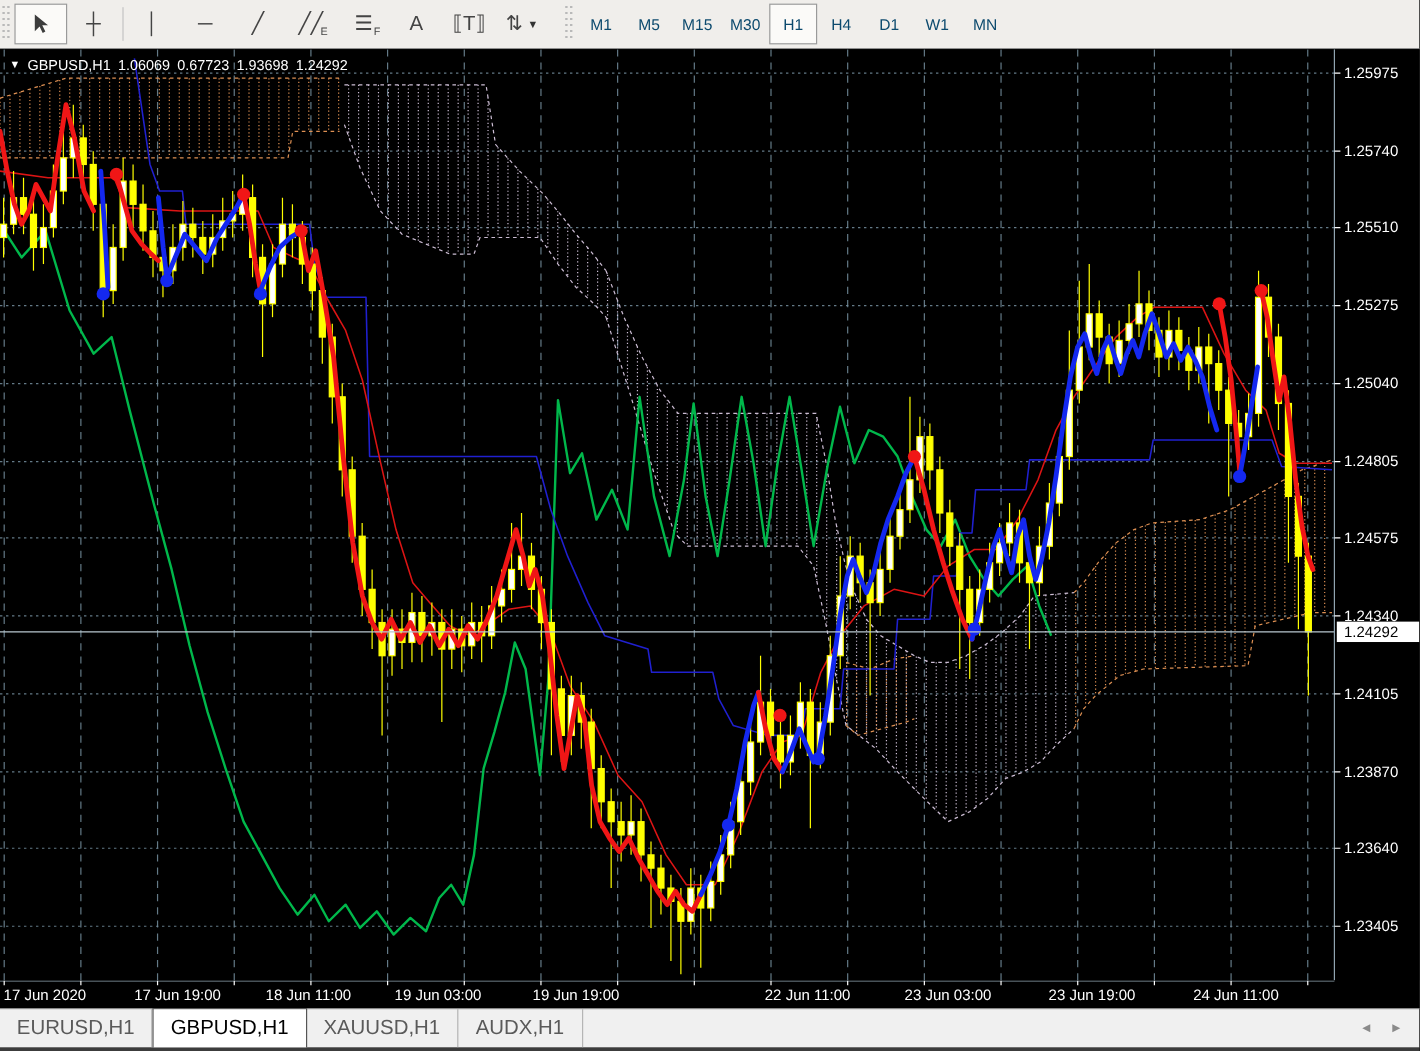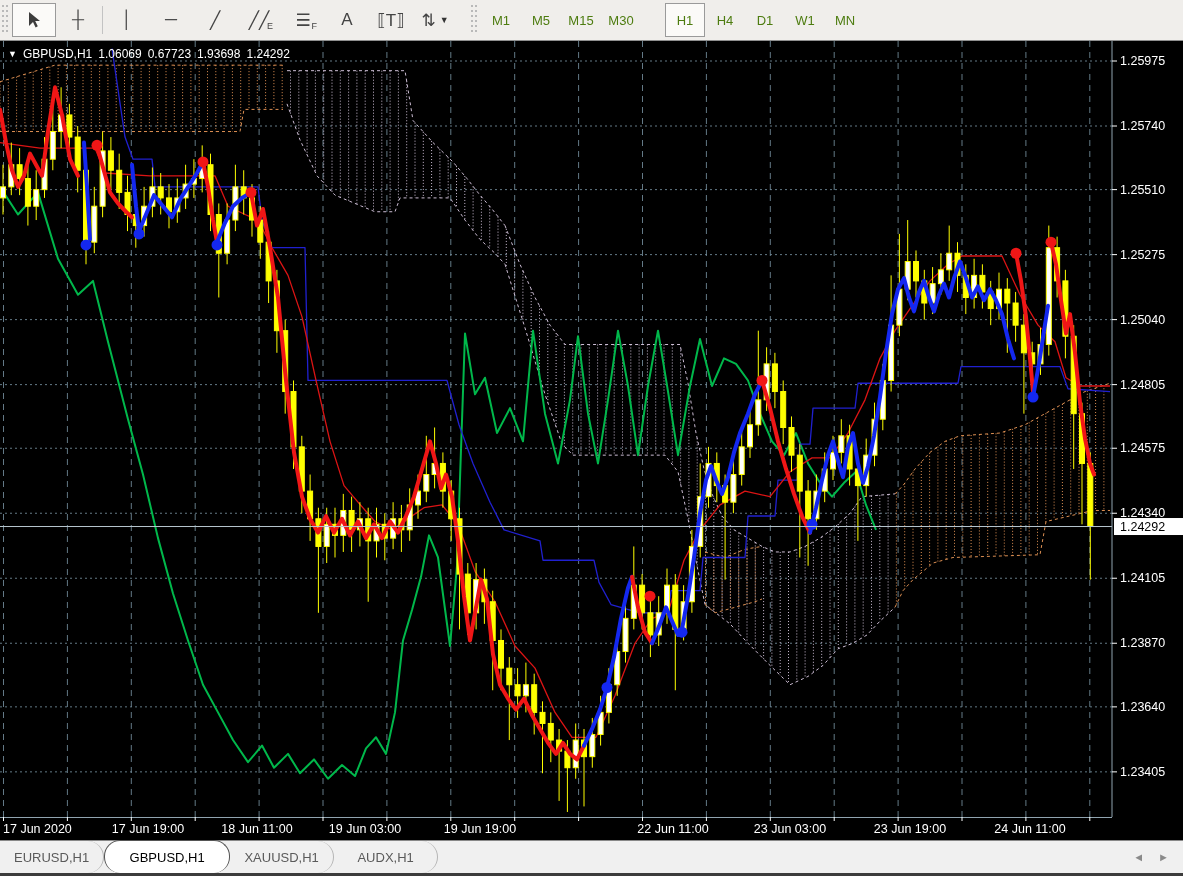--- a/index.html
+++ b/index.html
@@ -6,29 +6,29 @@
   *{box-sizing:border-box;}
   .app{width:1183px;height:876px;position:relative;background:#000;font-family:"Liberation Sans","DejaVu Sans",sans-serif;overflow:hidden;}
   
   .toolbar{position:absolute;left:0;top:0;width:1183px;height:41px;background:#f0eeeb;border-bottom:1px solid #8f8f8f;display:flex;align-items:center;}
   .grip{width:7px;height:30px;margin:0 3px 0 2px;background-image:repeating-linear-gradient(to bottom,#b9b9b9 0 2px,transparent 2px 5px),repeating-linear-gradient(to bottom,#b9b9b9 0 2px,transparent 2px 5px);background-size:2px 100%,2px 100%;background-position:0 0,4px 0;background-repeat:no-repeat;}
   .tool-btn{width:44px;height:34px;display:flex;align-items:center;justify-content:center;color:#444;font-size:17px;position:relative;cursor:default;border:1px solid transparent;}
   .tool-btn.active{background:#fbfaf8;border:1px solid #9a9a9a;}
   .tool-btn .sub{font-size:9px;color:#444;position:absolute;right:7px;bottom:5px;}
   .tool-btn .caret{font-size:9px;color:#333;margin-left:4px;}
   .tool-sep{width:1px;height:28px;background:#c3c3c3;margin:0 2px;}
-  .tf-btn{width:40px;height:34px;display:flex;align-items:center;justify-content:center;color:#4d7c0f;font-size:13px;border:1px solid transparent;cursor:default;}
-  .tf-btn.active{background:#fbfaf8;border:1px solid #9a9a9a;margin-left:24px;}
+  .tf-btn{width:40px;height:34px;display:flex;align-items:center;justify-content:center;color:#0c4a6e;font-size:13px;border:1px solid transparent;cursor:default;}
+  .tf-btn.active{background:#fbfaf8;border:1px solid #9a9a9a;}
   
   .chart-stack{position:absolute;left:0;top:41px;width:1183px;height:776px;background:#000;}
   .chart-title{position:absolute;left:8px;top:6px;color:#fff;font-size:12px;z-index:5;display:flex;align-items:center;gap:6px;white-space:pre;}
   .chart-title .tri{color:#fff;font-size:9px;cursor:pointer;}
   
   .tabbar{position:absolute;left:0;top:840px;width:1183px;height:33px;background:#f0f0f0;border-top:1px solid #888;display:flex;align-items:stretch;}
-  .tab{display:flex;align-items:center;justify-content:center;font-size:13px;color:#5a5a5a;padding:0 14px;min-width:104px;border-right:1px solid #b5b5b5;cursor:default;border-radius:16px;}
+  .tab{display:flex;align-items:center;justify-content:center;font-size:17px;color:#5a5a5a;padding:0 14px;min-width:104px;border-right:1px solid #b5b5b5;cursor:default;}
   .tab.active{background:#fff;color:#000;border:1px solid #555;border-bottom:none;margin-top:-1px;min-width:126px;}
   .tab-nav{margin-left:auto;display:flex;align-items:center;gap:14px;padding-right:14px;color:#8a8a8a;font-size:11px;}
   .tab-nav span{cursor:pointer;}
   .bottom-strip{position:absolute;left:0;top:873px;width:1183px;height:3px;background:#3c3c3c;}
 </style>
 </head>
 <body>
 
 <div class="app">
 

